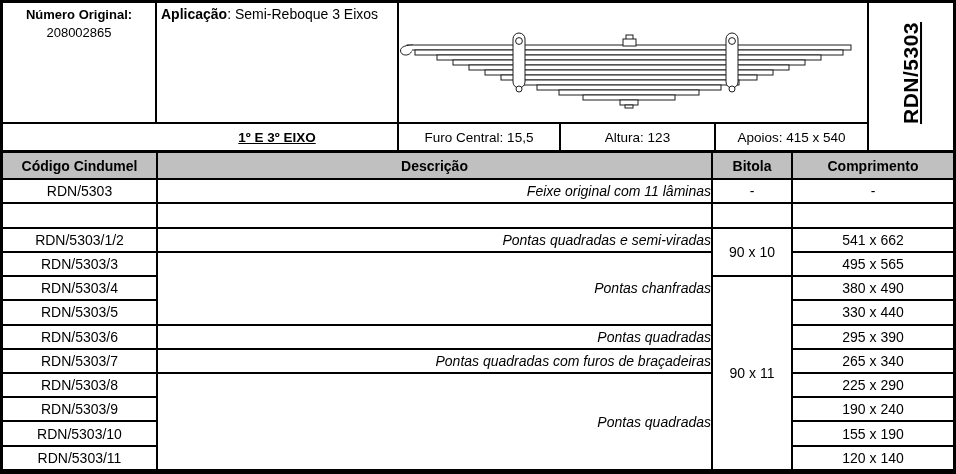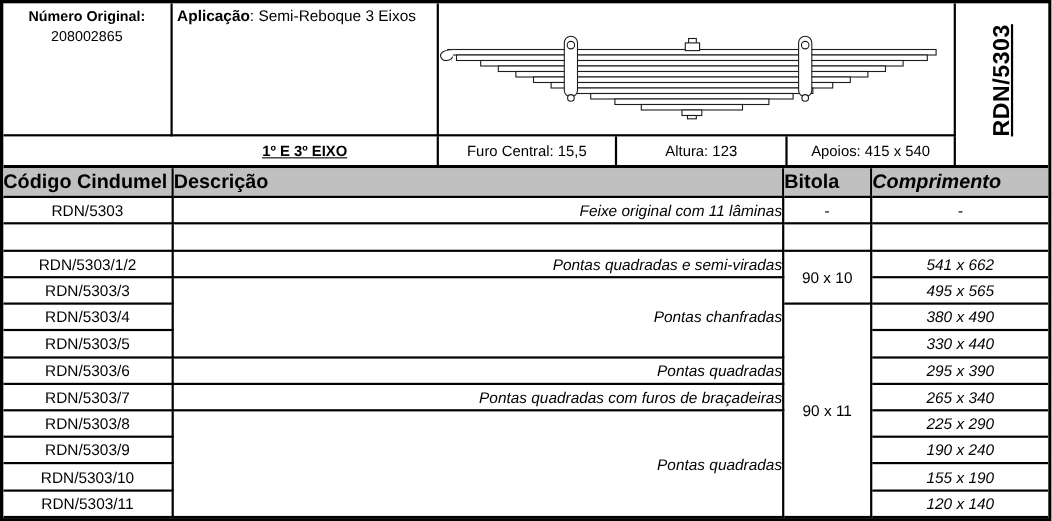--- a/index.html
+++ b/index.html
@@ -50,24 +50,24 @@
     font-size:14px;
   }
   table.main th, table.main td {
     border-right:2px solid #000;
     border-bottom:2px solid #000;
     height:24px;
     overflow:hidden; white-space:nowrap;
   }
   table.main th {
     background:#c0c0c0;
-    font-weight:bold; font-size:18px;
-    height:27px; text-align:left;
-  }
-  table.main th:last-child, table.main td:last-child { border-right:none;font-style:italic; }
+    font-weight:bold; font-size:14px;
+    height:27px; text-align:center;
+  }
+  table.main th:last-child, table.main td:last-child { border-right:none; }
   td.codigo, td.bitola, td.comp { text-align:center; }
   td.desc { text-align:right; padding-left:20px;font-style:italic; }
   td.tb { border-bottom-width:1px; }   
   td.hb { border-bottom-width:3px; }   
   td.nb { border-bottom:none; }        
 
   svg .ln { fill:#fff; stroke:#1c1c1c; stroke-width:1; }
 </style>
 </head>
 <body>

